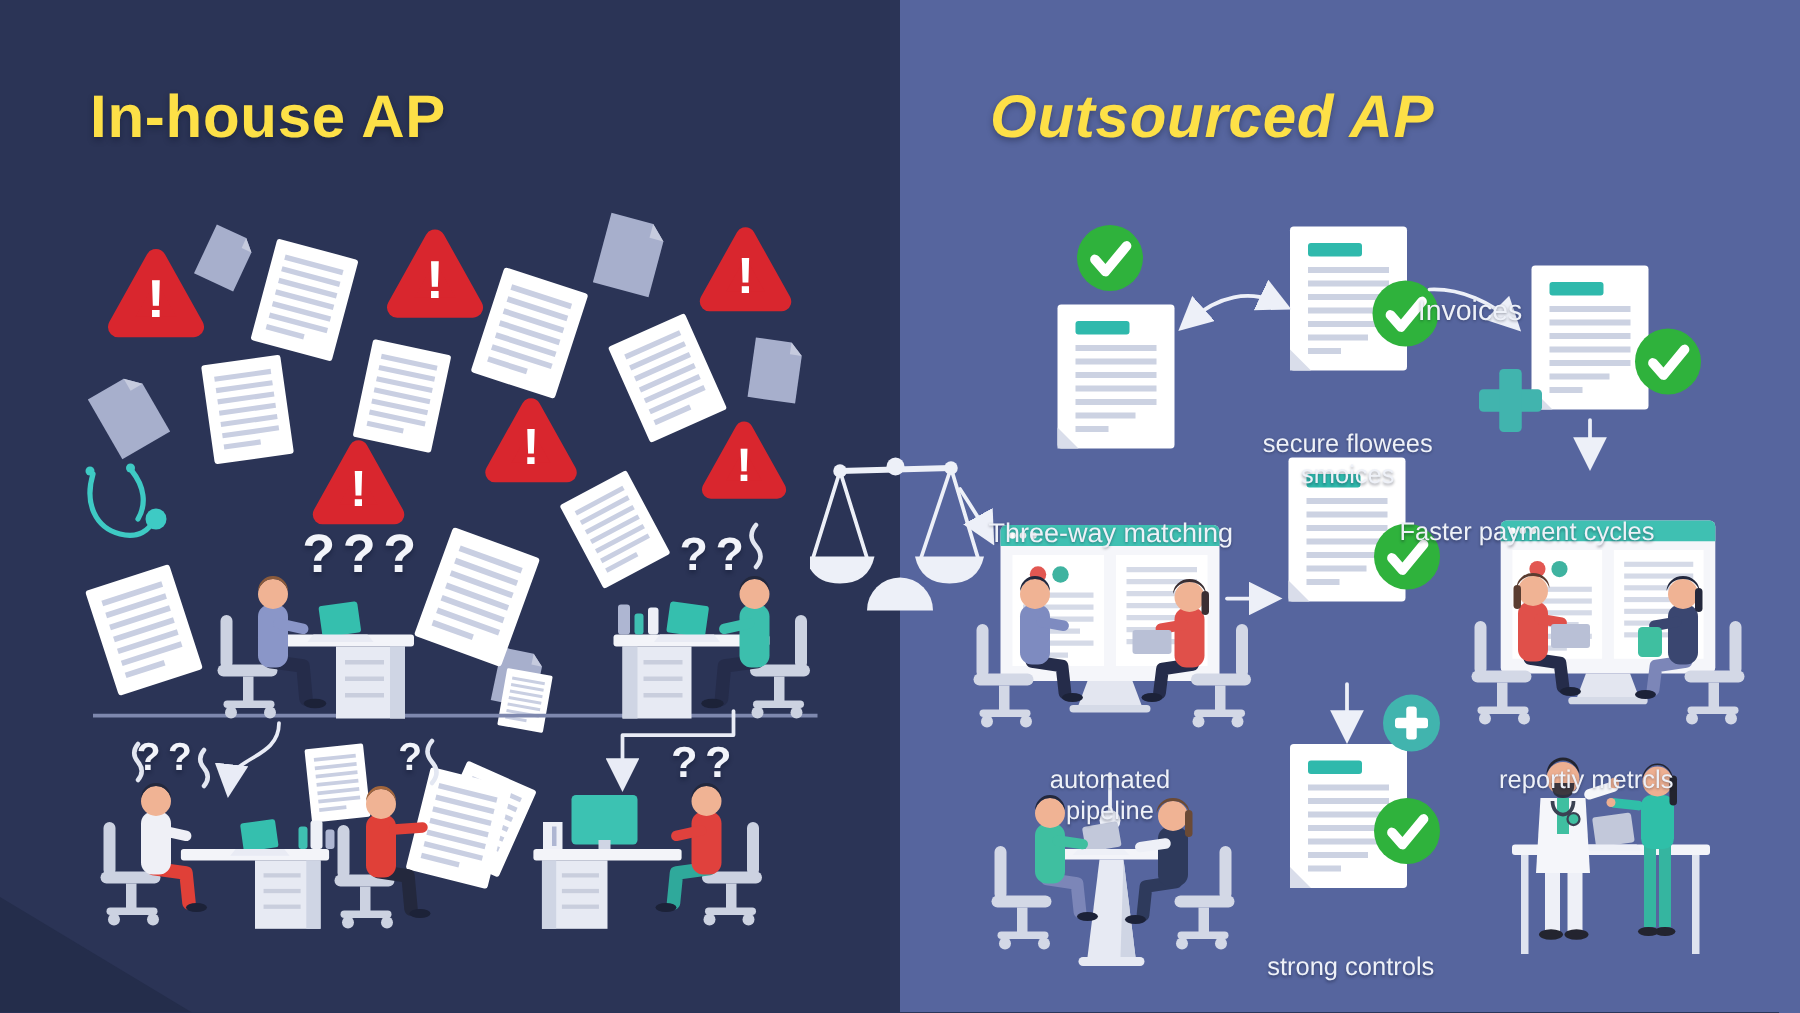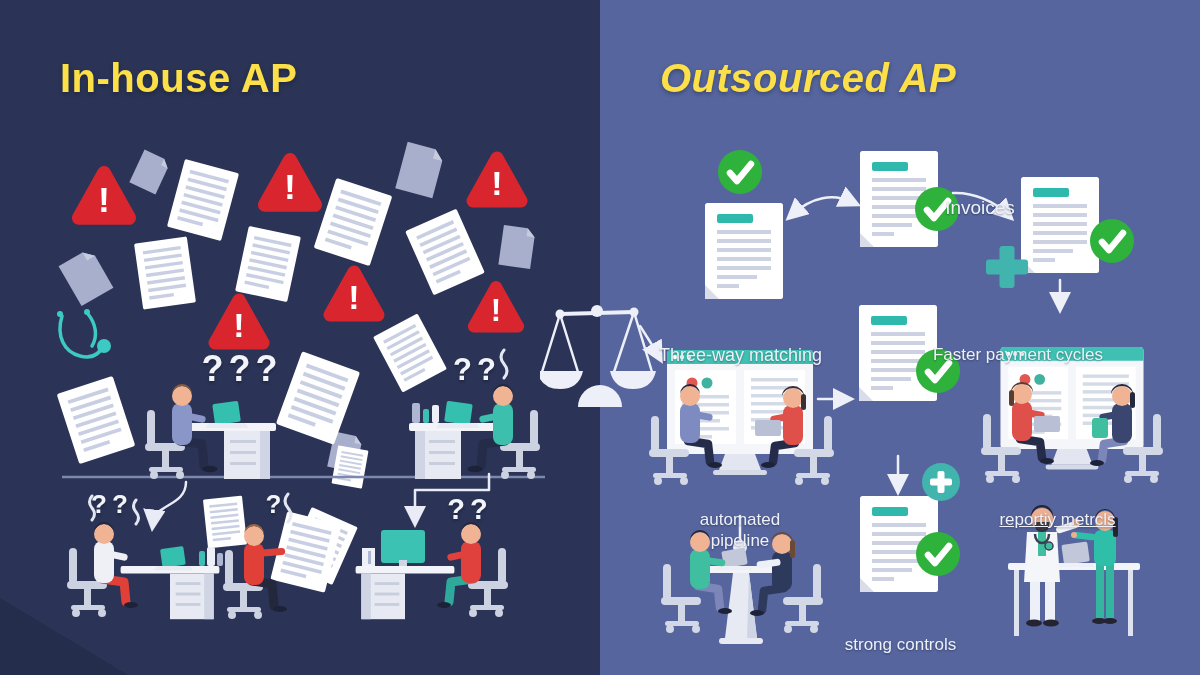--- a/index.html
+++ b/index.html
@@ -461,19 +461,20 @@
   <div class="ttl" style="left:60px;top:50px;width:470px;">In-house AP</div>
   <div class="ttl" style="left:660px;top:50px;width:475px;font-style:italic;">Outsourced AP</div>
 
   <div class="qm" style="left:182px;top:348px;width:120px;font-size:36px;">???</div>
   <div class="qm" style="left:437px;top:352px;width:80px;font-size:31px;">??</div>
   <div class="qm" style="left:80px;top:489px;width:64px;font-size:26px;">??</div>
   <div class="qm" style="left:256px;top:489px;width:40px;font-size:26px;">?</div>
   <div class="qm" style="left:434px;top:493px;width:72px;font-size:29px;">??</div>
 
   <div class="lbl" style="left:930px;top:164px;width:100px;font-size:19px;">Invoices</div>
+  <div class="lbl" style="left:826px;top:253px;width:145px;">secure flowees smoices</div>
   <div class="lbl" style="left:648px;top:312px;width:185px;font-size:18px;">Three-way matching</div>
   <div class="lbl" style="left:928px;top:312px;width:180px;">Faster payment cycles</div>
   <div class="lbl" style="left:672px;top:477px;width:136px;">automated pipeline</div>
-  <div class="lbl" style="left:975px;top:477px;width:165px;text-decoration:underline;">reportiy metrcls</div>
+  <div class="lbl" style="left:975px;top:477px;width:165px;">reportiy metrcls</div>
   <div class="lbl" style="left:828px;top:602px;width:145px;">strong controls</div>
 
 </div>
 
 </body></html>

